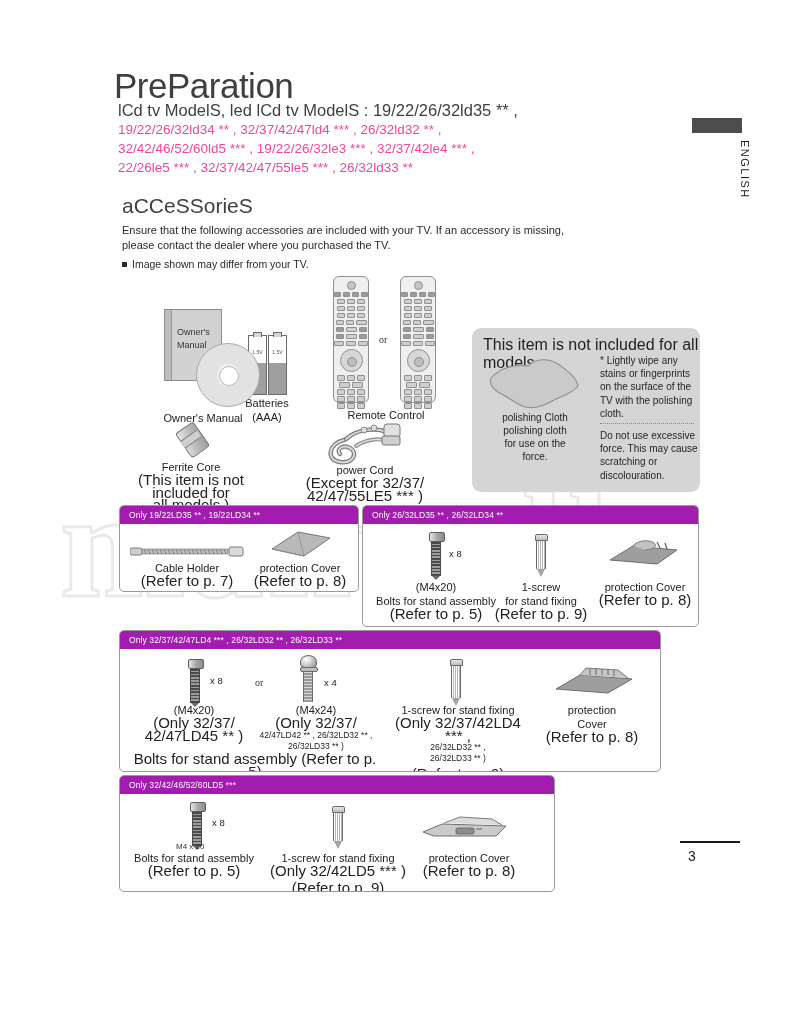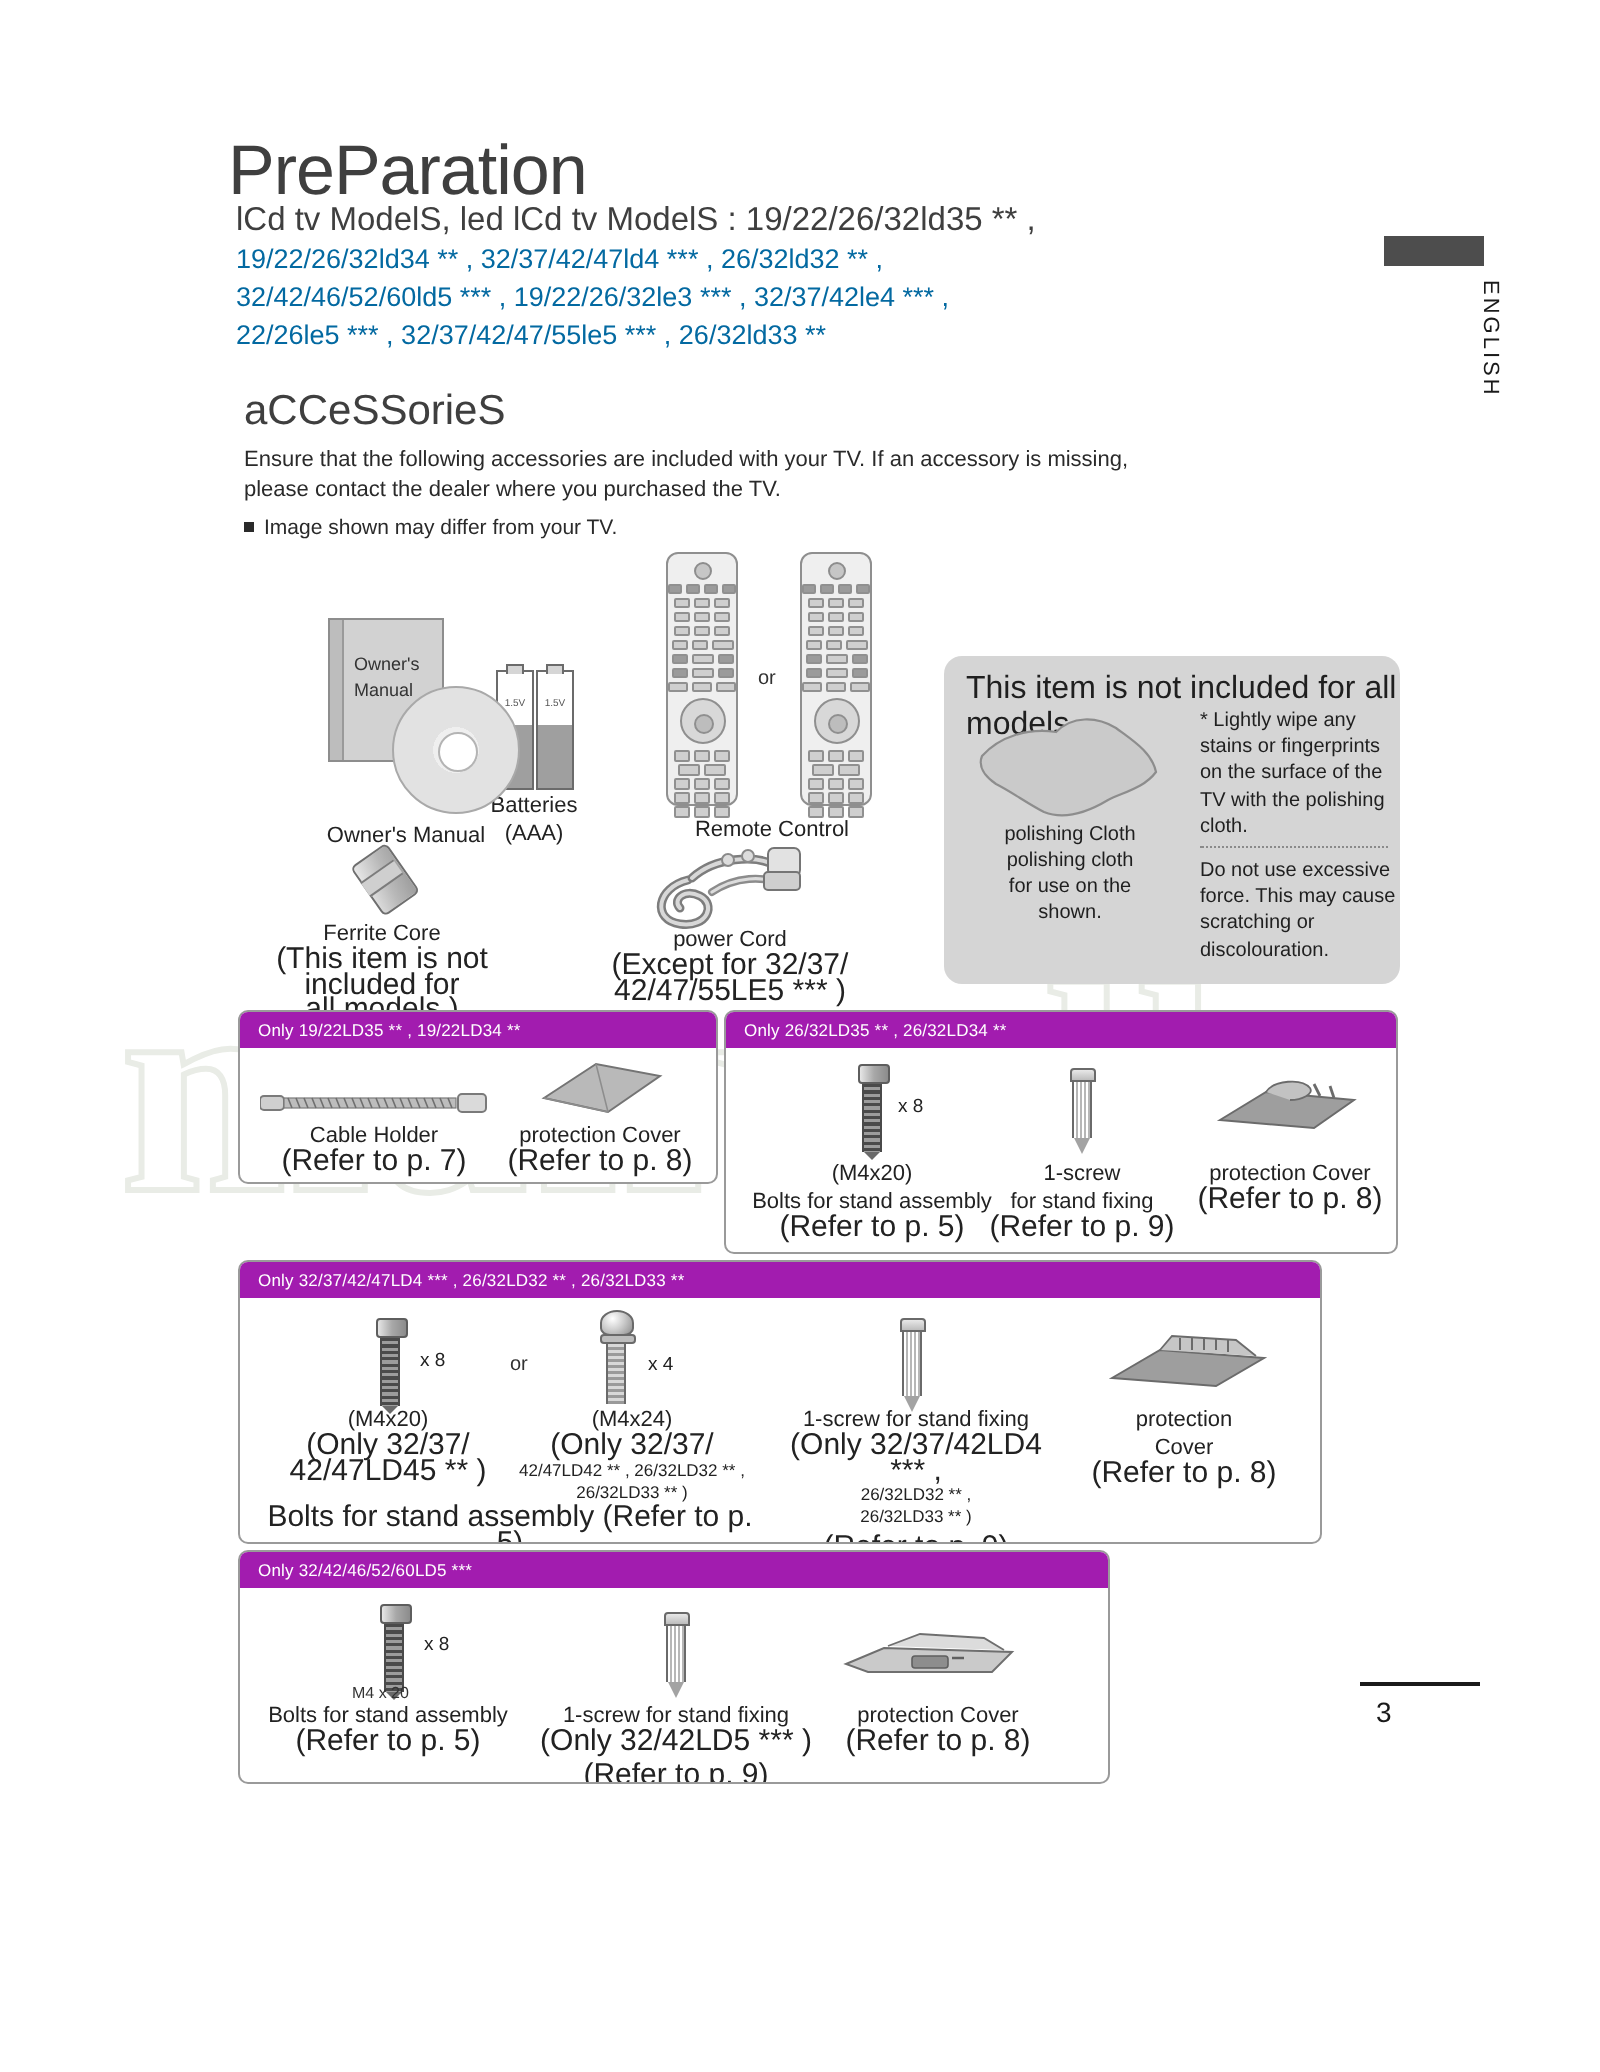--- a/index.html
+++ b/index.html
@@ -51,21 +51,21 @@
     color: #3f3f3f;
     letter-spacing: -0.5px;
   }
   .model-lines {
     position: absolute;
     left: 118px;
     top: 100px;
     width: 560px;
   }
   .model-lines .l0 { font-size: 16.5px; color: #3f3f3f; line-height: 20px; }
-  .model-lines .ln { font-size: 13.5px; color: #0369a1; line-height: 19px; }
+  .model-lines .ln { font-size: 13.5px; color: #ec4899; line-height: 19px; }
 
   .title-sec {
     position: absolute;
     left: 122px;
     top: 194px;
     font-size: 21px;
     font-weight: 400;
     color: #3f3f3f;
   }
   .intro {
@@ -192,21 +192,21 @@
   .rdisc {
     width:21px;height:21px;border-radius:50%;
     background:#d8d8d8;border:1px solid #8f8f8f;margin:3px auto;position:relative;
   }
   .rdisc::after{
     content:"";position:absolute;left:50%;top:50%;width:8px;height:8px;
     margin:-4px 0 0 -4px;border-radius:50%;background:#bdbdbd;border:1px solid #8f8f8f;
   }
   .rtop { width:7px;height:7px;border-radius:50%;background:#c6c6c6;border:1px solid #8d8d8d;margin:1px auto 2px; }
 
-  .or-text { position:absolute; font-size:10px; color:#333; }
+  .or-text { position:absolute; font-size:10px; color:#333;font-family:Liberation Serif, serif; }
 
   
   .ferrite {
     position:absolute; width:30px; height:34px;
     transform: rotate(-35deg);
   }
   .ferrite .body {
     position:absolute; left:4px; top:3px; width:20px; height:28px;
     background: linear-gradient(100deg,#e8e8e8,#b8b8b8 55%,#9d9d9d);
     border:1px solid #6f6f6f; border-radius:3px;
@@ -556,21 +556,21 @@
     <div class="cloth-title">This item is not included for all models.</div>
     <svg class="cloth-shape" viewBox="0 0 92 56">
       <path d="M3 22 C12 12 26 8 40 10 C48 2 60 2 70 8 C78 14 88 20 90 30
                C84 38 74 40 66 44 C56 50 44 54 34 50 C26 46 18 40 10 36
                C4 32 1 27 3 22 Z" fill="#cacaca" stroke="#8d8d8d" stroke-width="1.1"></path>
     </svg>
     <div class="cloth-cap">
       <div>polishing Cloth</div>
       <div>polishing cloth</div>
       <div>for use on the</div>
-      <div>shown.</div>
+      <div>force.</div>
     </div>
     <div class="cloth-r1">* Lightly wipe any stains or fingerprints on the surface of the TV with the polishing cloth.</div>
     <div class="cloth-dots"></div>
     <div class="cloth-r2">Do not use excessive force. This may cause scratching or discolouration.</div>
   </div>
 
   <div class="panel" style="left:119px; top:505px; width:238px; height:85px;">
     <div class="panel-hd">Only 19/22LD35 ** , 19/22LD34 **</div>
     <div class="panel-body" style="height:66px;text-decoration:underline;">
 

